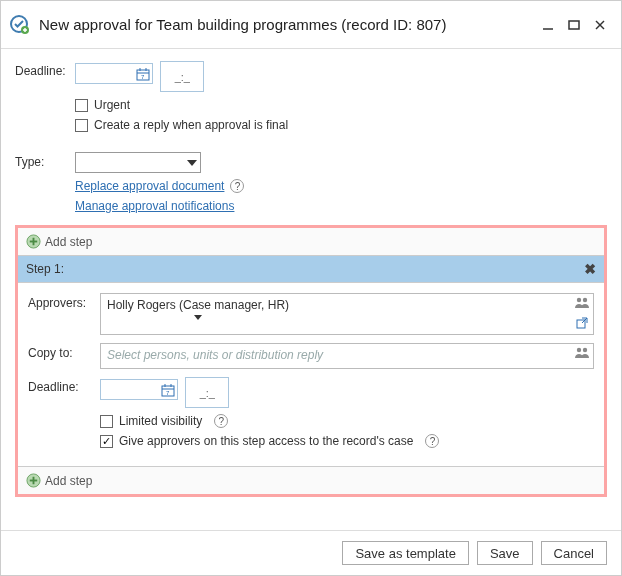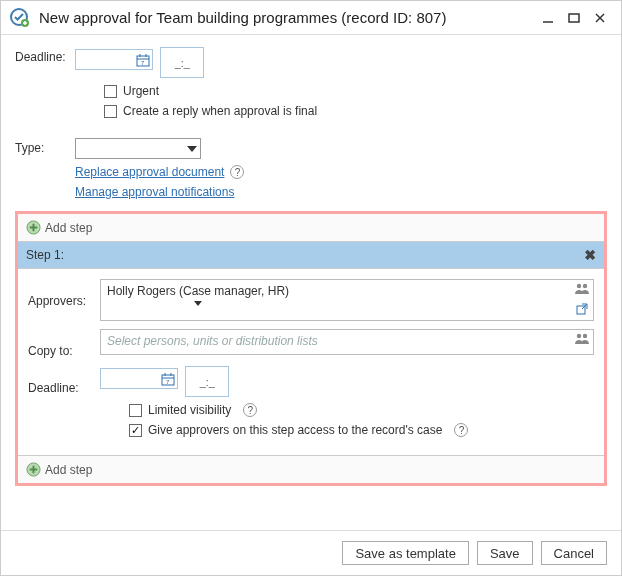--- a/index.html
+++ b/index.html
@@ -8,49 +8,49 @@
     font-family: "Segoe UI", Tahoma, sans-serif;
     font-size: 12px;
     color: #333;
     background: #fff;
     width: 622px;
     height: 576px;
     overflow: hidden;
   }
   .window { border: 1px solid #ccc; width: 622px; height: 576px; display: flex; flex-direction: column; }
   .titlebar {
-    display: flex; align-items: center; height: 34px; padding: 0 8px;
+    display: flex; align-items: center; height: 48px; padding: 0 8px;
     border-bottom: 1px solid #ddd;
   }
   .titlebar .icon-wrap { width: 22px; height: 22px; margin-right: 8px; display:flex; align-items:center; justify-content:center; }
   .title-text { flex: 1; font-size: 15px; color: #222; }
   .win-btn { width: 26px; height: 26px; display: flex; align-items: center; justify-content: center; cursor: pointer; }
   .win-btn svg { stroke:#333; stroke-width:1.5; }
   .body { padding: 12px 14px 0 14px; flex:1; overflow:auto; }
   .row { display: flex; align-items: flex-start; margin-bottom: 6px; }
   .label { width: 60px; padding-top: 3px; color:#333; }
   .field-area { flex: 1; }
   .date-input { border:1px solid #a9c6de; height:21px; width:78px; display:inline-flex; align-items:center; justify-content:flex-end; padding-right:2px; background:#fff; }
   .time-input { border:1px solid #a9c6de; height:31px; width:44px; display:inline-flex; align-items:center; justify-content:center; background:#fff; margin-left:4px; color:#666; font-size:11px; }
-  .chk-row { display:flex; align-items:center; margin-top:6px; gap:6px;margin-left:29px; }
+  .chk-row { display:flex; align-items:center; margin-top:6px; gap:6px; }
   .chk { width:13px; height:13px; border:1px solid #666; background:#fff; display:inline-flex; align-items:center; justify-content:center; }
   .chk.checked::after { content:"✓"; font-size:11px; line-height:11px; color:#000; }
   .select-type { border:1px solid #999; height:21px; width:126px; display:inline-flex; align-items:center; justify-content:flex-end; padding-right:3px; background:#fff; }
   .link { color:#2e6fb2; text-decoration:underline; cursor:pointer; }
   .help-circle { margin-left:6px; width:14px; height:14px; border-radius:50%; border:1px solid #999; color:#555; display:inline-flex; align-items:center; justify-content:center; font-size:10px; }
   .steps-container { border:3px solid #fca5a5; margin-top:12px; background:#fafafa; }
   .add-step-bar { display:flex; align-items:center; padding:6px 8px; gap:4px; color:#555; }
   .plus-icon { width:15px; height:15px; }
   .step-header {
     background:#a7cdea; color:#333; padding:5px 8px; display:flex; align-items:center; justify-content:space-between;
     border-top:1px solid #ccc; border-bottom:1px solid #ccc;
   }
   .step-body { padding:10px 10px 10px 10px; background:#fff; }
   .step-row { display:flex; align-items:flex-start; margin-bottom:8px; }
-  .step-label { width:72px; padding-top:3px; color:#333;margin-top:12px; }
+  .step-label { width:72px; padding-top:3px; color:#333; }
   .approvers-box { flex:1; border:1px solid #bbb; min-height:42px; padding:4px 6px; position:relative; background:#fff; }
   .approver-name { color:#333; display:inline-flex; align-items:center; gap:3px;flex-direction:column; }
   .side-icons { position:absolute; right:4px; top:3px; display:flex; flex-direction:column; gap:6px; align-items:center; }
   .copy-box { flex:1; border:1px solid #bbb; min-height:26px; padding:4px 6px; color:#9aa; font-style:italic; position:relative; background:#fff; }
   .highlight-box { border:2px solid #e1382c; display:inline-block; padding:2px 4px; }
   .footer { border-top:1px solid #ddd; padding:10px 14px; display:flex; justify-content:flex-end; gap:8px; }
   .btn { border:1px solid #aaa; background:#fff; height:24px; padding:0 12px; font-size:13px; color:#333; display:flex; align-items:center; cursor:pointer; }
   .x-close { font-weight:bold; color:#444; cursor:pointer; font-size:14px; }
   .tri-down { width:0; height:0; border-left:5px solid transparent; border-right:5px solid transparent; border-top:6px solid #333; }
   .tri-down-sm { width:0; height:0; border-left:4px solid transparent; border-right:4px solid transparent; border-top:5px solid #333; display:inline-block; }
@@ -170,21 +170,21 @@
                     <line x1="11" y1="1" x2="6" y2="6" stroke="#2e6fb2"></line>
                   </svg>
               </span>
             </div>
           </div>
         </div>
 
         <div class="step-row">
           <div class="step-label">Copy to:</div>
           <div class="copy-box">
-            <span>Select persons, units or distribution lists</span>
+            <span>Select persons, units or distribution reply</span>
             <div class="side-icons">
               <span>
                 <svg width="14" height="11" viewBox="0 0 14 11">
                     <circle cx="4" cy="3" r="2.2" fill="#888"></circle>
                     <circle cx="10" cy="3" r="2.2" fill="#888"></circle>
                     <path d="M0 11c0-2.5 2-4 4-4s4 1.5 4 4" fill="#888"></path>
                     <path d="M6 11c0-2.5 2-4 4-4s4 1.5 4 4" fill="#888"></path>
                   </svg>
               </span>
             </div>

